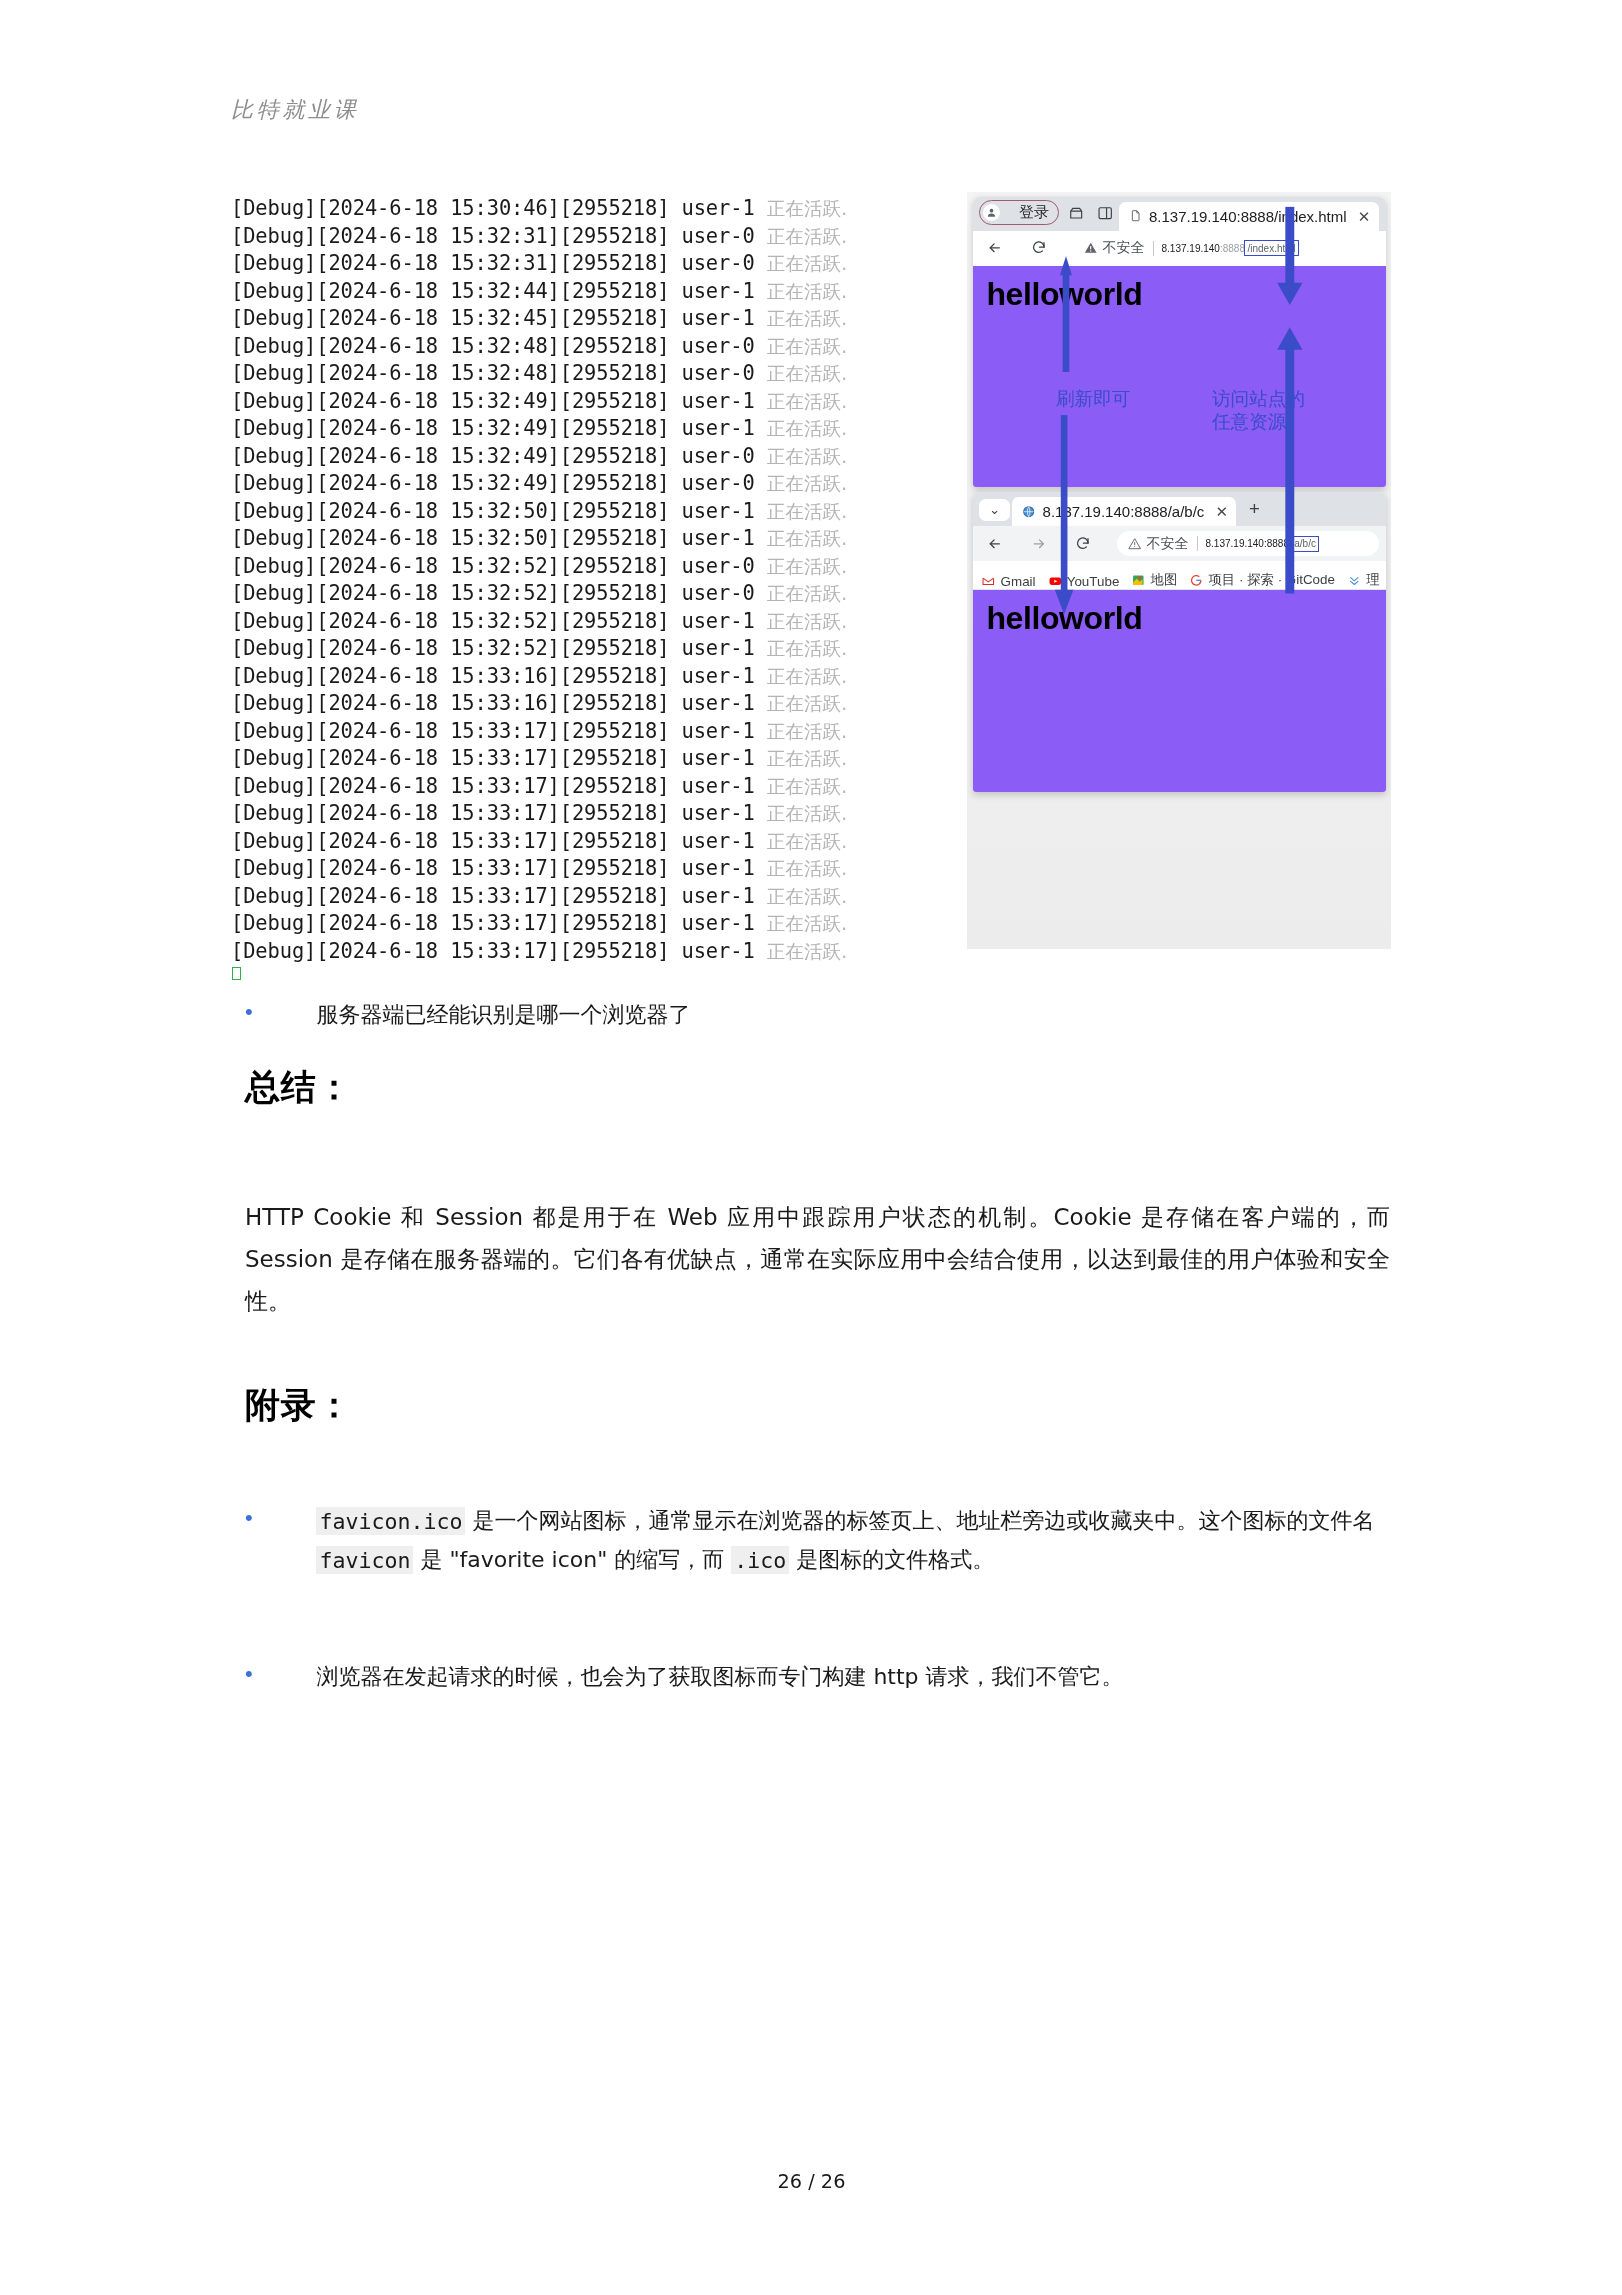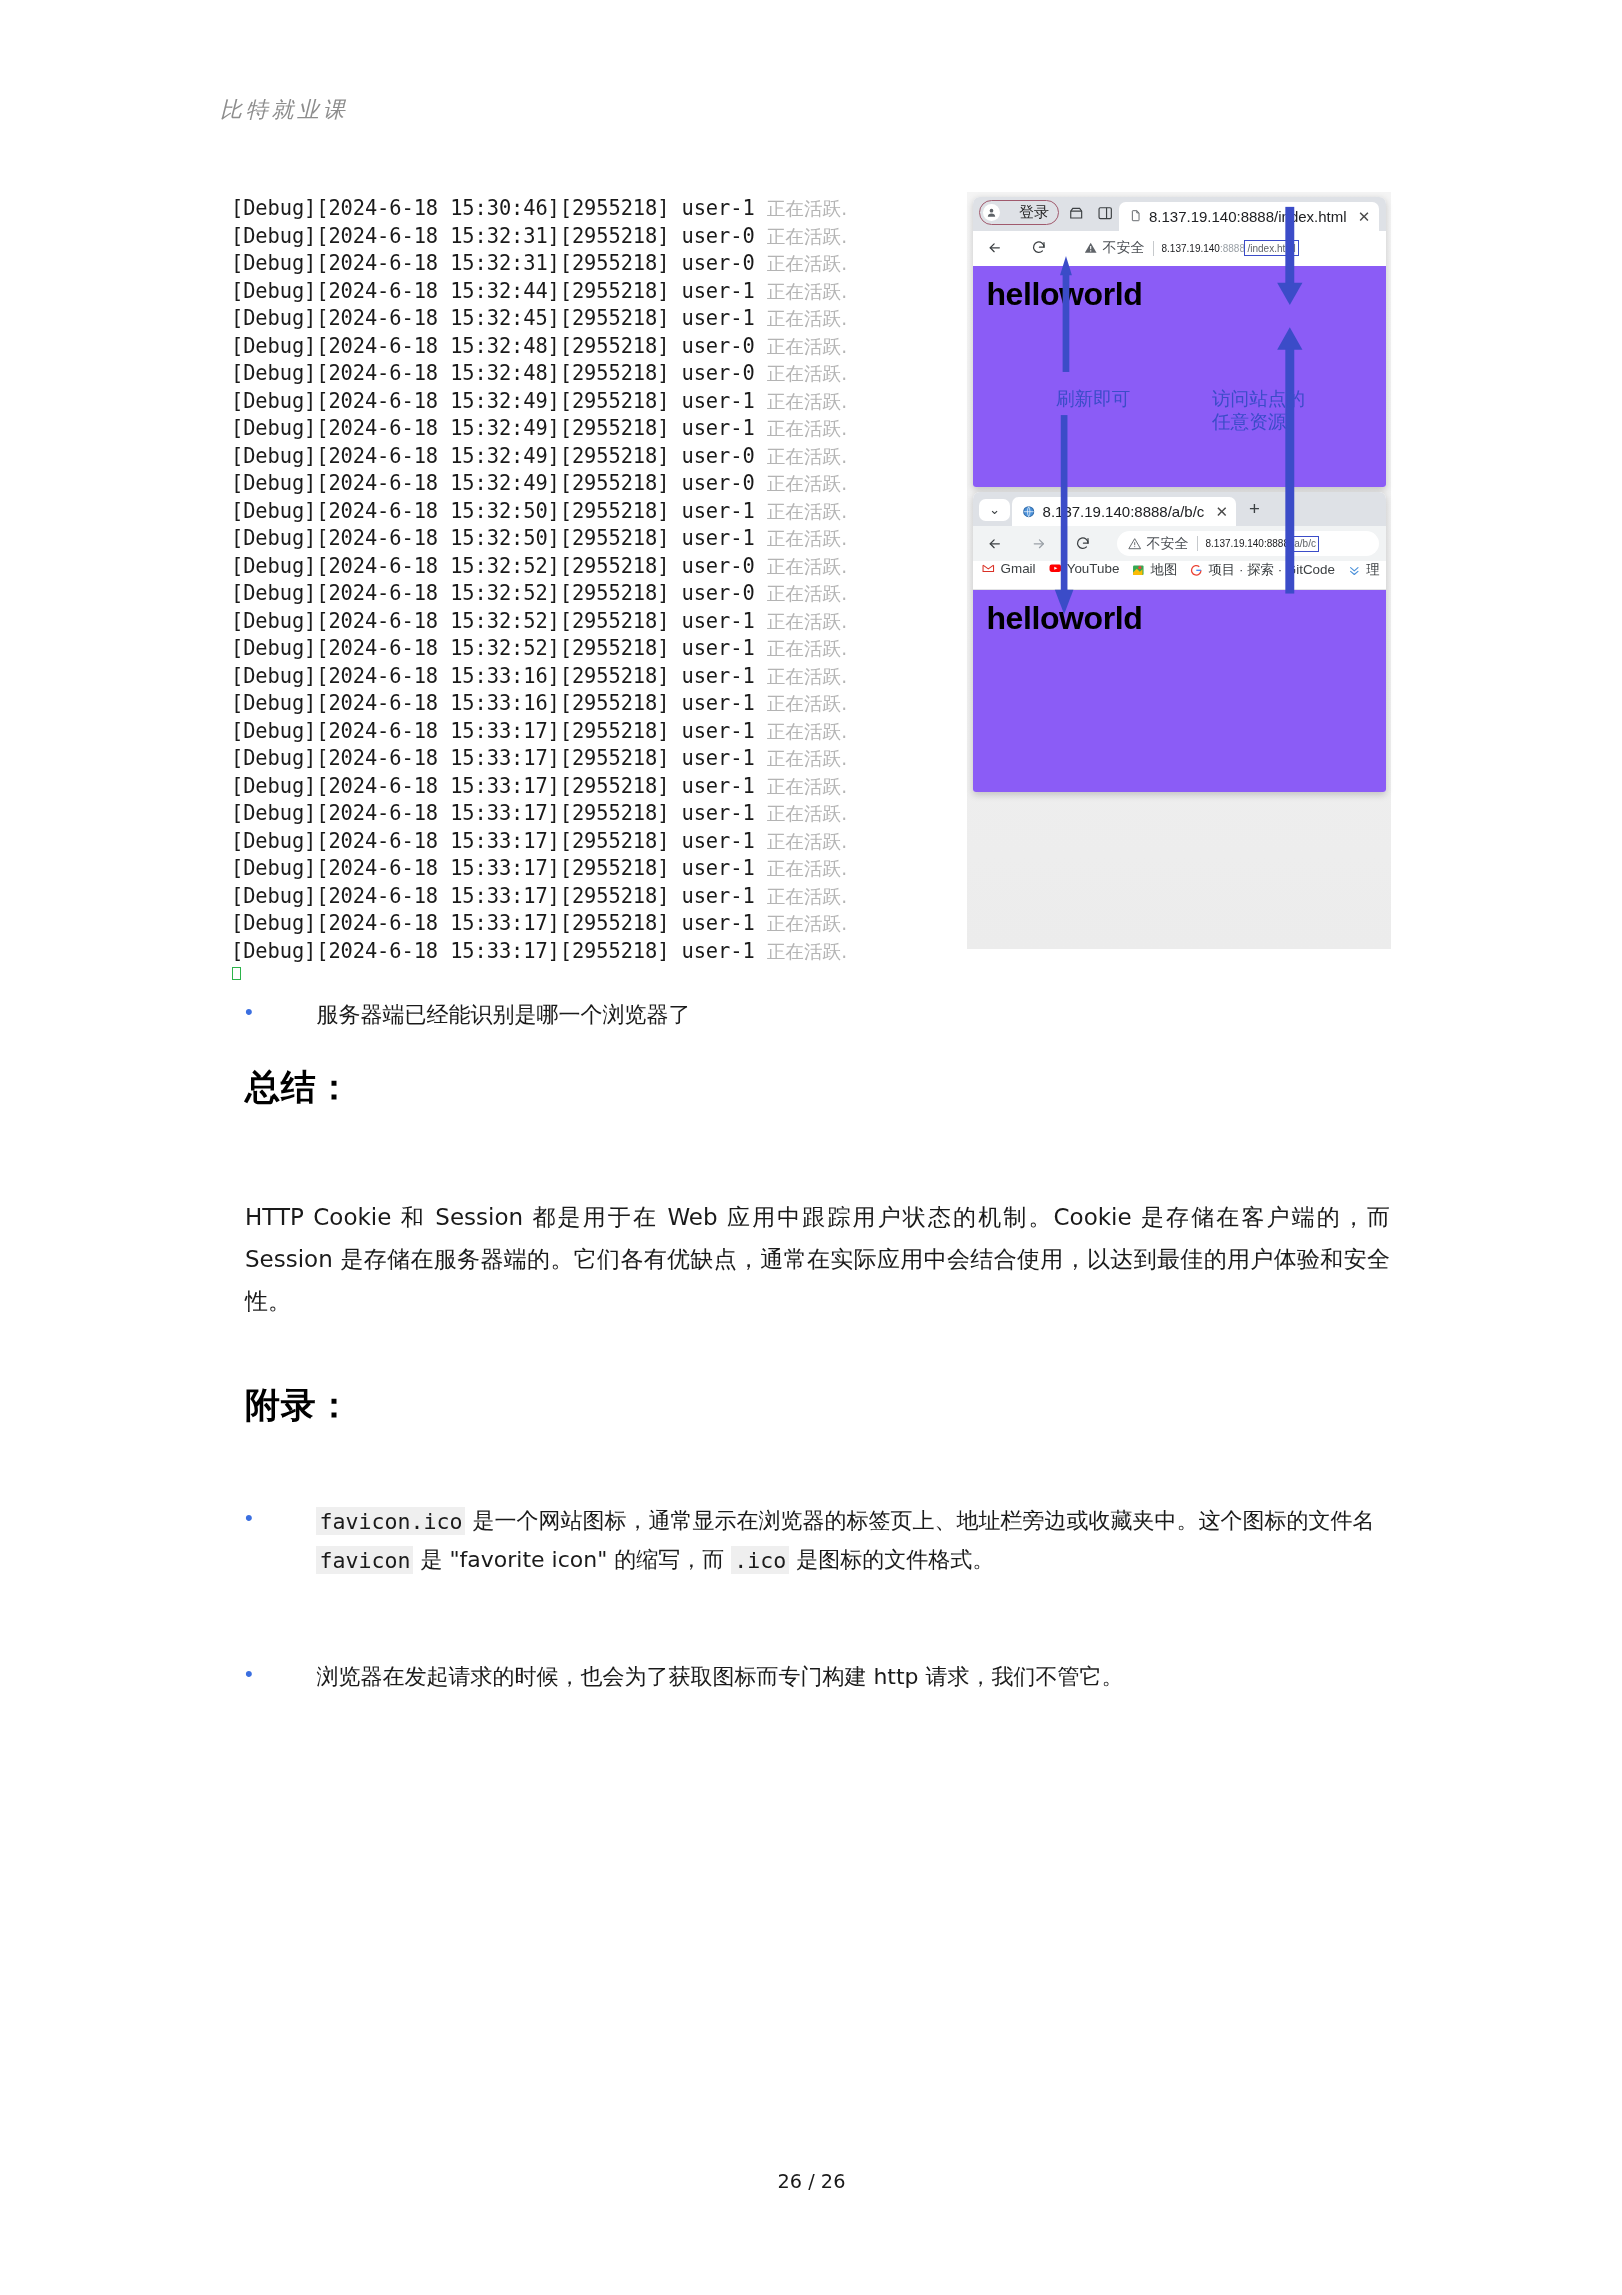--- a/index.html
+++ b/index.html
@@ -17,21 +17,21 @@
 
   .page {
     position: absolute;
     inset: 0;
     background: #ffffff;
   }
 
   
   .running-header {
     position: absolute;
-    left: 220px;
+    left: 231px;
     top: 95px;
     font-family: "Liberation Serif", "DejaVu Serif", serif;
     font-style: italic;
     font-size: 22px;
     letter-spacing: 3.7px;
     color: #8d8d8d;
     white-space: nowrap;
   }
 
   
@@ -183,21 +183,21 @@
     border: 1.2px solid #3b4cc8;
     padding: 1.5px 2.2px;
     color: #5f6368;
     margin-left: -0.7px;
   }
 
   .bookmarks {
     height: 28px;
     background: #ffffff;
     border-bottom: 0.7px solid #e2e3e5;
-    display: flex; align-items: flex-start; gap: 12.6px;
+    display: flex; align-items: flex-end; gap: 12.6px;
     padding: 0 9px;
     overflow: hidden;
   }
   .bm { display: flex; align-items: center; gap: 5.2px; white-space: nowrap; }
   .bm-ico { width: 13.4px; height: 13.4px; display:flex;align-items:center;justify-content:center; }
   .bm-ico svg { width: 12.6px; height: 12.6px; }
   .bm-label { font-size: 13.4px; color: #3c4043; }
 
   .viewport { background: #8b5cf6; height: 100%; padding: 10.4px 0 0 13.4px; }
   .hw {

